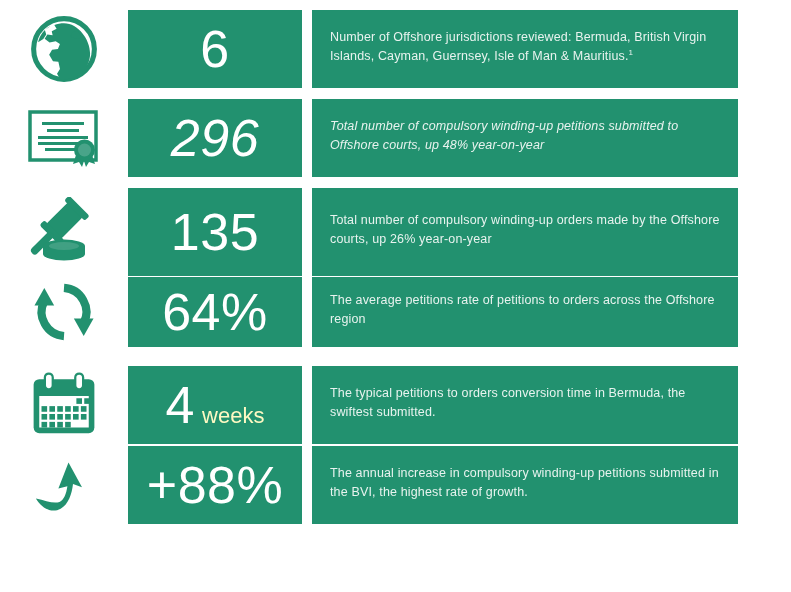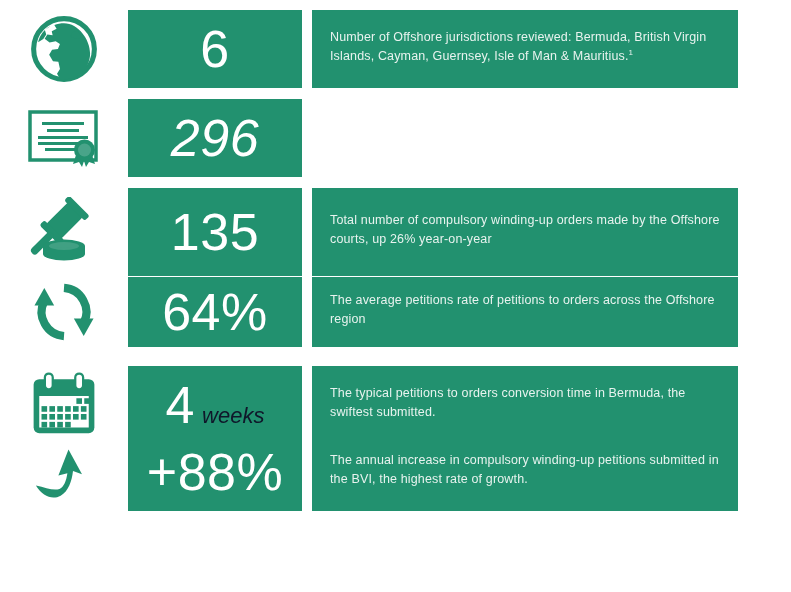--- a/index.html
+++ b/index.html
@@ -57,24 +57,23 @@
   .stat-value {
     font-size: 52px;
     font-weight: 400;
     letter-spacing: 0.5px;
     color: #ffffff;
     line-height: 1;
   }
   .stat-unit {
     font-size: 22px;
     font-weight: 400;
-    color: #0f172a;
+    color: #fef9c3;
     margin-left: 7px;
     line-height: 1;
-    font-style: italic;
   }
   .desc-gap {
     flex: 0 0 10px;
     width: 10px;
     height: 100%;
     background: #ffffff;
   }
   .desc-cell {
     flex: 0 0 426px;
     width: 426px;
@@ -141,20 +140,23 @@
         <circle cx="59.5" cy="44" r="10.5" fill="#22916f"></circle>
         <circle cx="59.5" cy="44" r="6.5" fill="#ffffff" opacity="0.18"></circle>
       </svg>
     </div>
     <div class="stat-cell">
       <div class="stat-inner">
         <span class="stat-value">296</span>
       </div>
     </div>
     <div class="desc-gap"></div>
+    <div class="desc-cell">
+      <div class="desc-text">Total number of compulsory winding-up petitions submitted to Offshore courts, up 48% year-on-year</div>
+    </div>
     <div class="tail-gap"></div>
   </div>
 
   <div class="row" style="top:188px; height:88px;border-radius:10px;">
     <div class="icon-cell">
       <svg width="74" height="70" viewBox="0 0 74 70" aria-hidden="true">
         <g transform="rotate(-45 40 26)">
           <rect x="24" y="12" width="32" height="21" rx="3" fill="#22916f"></rect>
           <rect x="19" y="8" width="7" height="29" rx="2.5" fill="#22916f"></rect>
           <rect x="54" y="8" width="7" height="29" rx="2.5" fill="#22916f"></rect>
@@ -234,21 +236,21 @@
         <span class="stat-unit">weeks</span>
       </div>
     </div>
     <div class="desc-gap"></div>
     <div class="desc-cell">
       <div class="desc-text">The typical petitions to orders conversion time in Bermuda, the swiftest submitted.</div>
     </div>
     <div class="tail-gap"></div>
   </div>
 
-  <div class="row" style="top:433px; height:78px;">
+  <div class="row" style="top:446px; height:78px;">
     <div class="icon-cell">
       <svg width="72" height="72" viewBox="0 0 64 64" aria-hidden="true">
         <path fill="#22916f" d="M7 44c6 10 15 13 22 9 7-4 10-13 11-22l8 3L36 12l-9 23 8-2c-1 7-3 12-7 14-5 2-12-1-21-3z"></path>
       </svg>
     </div>
     <div class="stat-cell">
       <div class="stat-inner">
         <span class="stat-value">+88%</span>
       </div>
     </div>

